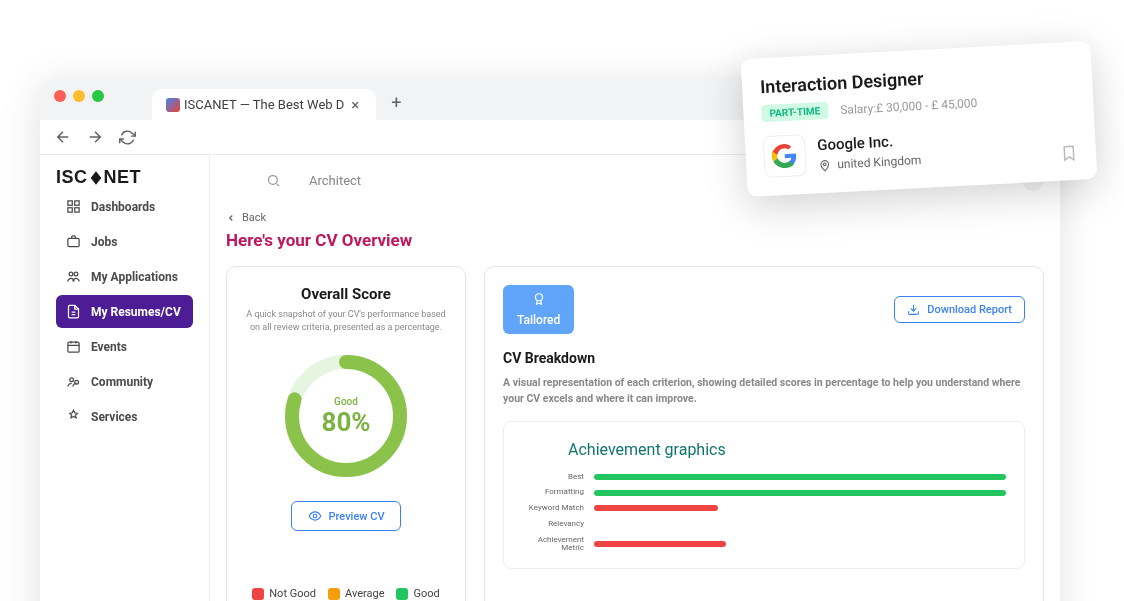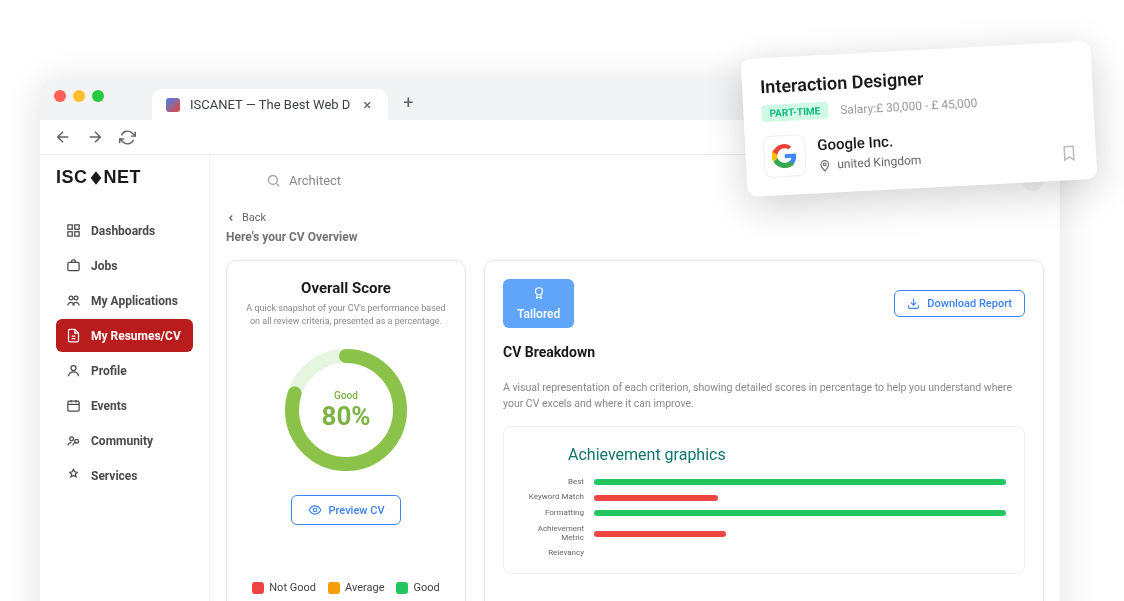--- a/index.html
+++ b/index.html
@@ -7,46 +7,46 @@
 
 .browser-window { position: absolute; top: 80px; left: 40px; width: 1020px; background: #fff; border-radius: 12px; box-shadow: 0 4px 40px rgba(0,0,0,0.12); }
 
 .browser-header { background: #f1f3f4; border-radius: 12px 12px 0 0; padding: 0; }
 .window-controls { display: flex; align-items: center; padding: 10px 14px 0 14px; gap: 7px; }
 .dot { width: 12px; height: 12px; border-radius: 50%; }
 .dot.red { background: #ff5f57; }
 .dot.yellow { background: #ffbd2e; }
 .dot.green { background: #28c940; }
 .tab-bar { display: flex; align-items: flex-end; padding: 0 12px; margin-top: -14px; margin-left: 100px; }
-.tab { background: #fff; border-radius: 10px 10px 0 0; padding: 8px 14px; display: flex; align-items: center; gap: 10px; font-size: 13px; color: #3c4043; min-width: 180px; }
+.tab { background: #fff; border-radius: 10px 10px 0 0; padding: 8px 14px; display: flex; align-items: center; gap: 4px; font-size: 13px; color: #3c4043; min-width: 180px; }
 .tab-favicon { width: 14px; height: 14px; background: linear-gradient(135deg,#4285f4,#ea4335); border-radius: 3px; }
 .tab-close { width: 14px; height: 14px; display: flex; align-items: center; justify-content: center; font-size: 15px; color: #5f6368; cursor: pointer; }
 .new-tab { width: 28px; height: 28px; display: flex; align-items: center; justify-content: center; font-size: 18px; color: #5f6368; cursor: pointer; margin-left: 6px; margin-bottom: 4px; }
 
 .nav-bar { background: #fff; display: flex; align-items: center; padding: 8px 14px; gap: 14px; border-bottom: 1px solid #eaeaea; }
 .nav-icon { width: 18px; height: 18px; display: flex; align-items: center; justify-content: center; color: #5f6368; cursor: pointer; }
 .address-bar { flex: 1; background: #f1f3f4; border-radius: 18px; padding: 7px 14px; display: flex; align-items: center; gap: 10px; font-size: 13px; color: #3c4043; }
 .lock-icon { width: 14px; height: 14px; }
 
 .app-body { display: flex; background: #fff; }
 .sidebar { width: 170px; padding: 12px 16px; border-right: 1px solid #f0f0f0; }
-.logo { font-size: 18px; font-weight: 700; letter-spacing: 0.5px; color: #1a1a1a; margin-bottom: 26px; font-family: Arial, sans-serif; }
+.logo { font-size: 18px; font-weight: 700; letter-spacing: 0.5px; color: #1a1a1a; margin-bottom: 2px; font-family: Arial, sans-serif; }
 .logo svg { vertical-align: middle; }
 .sidebar-item { display: flex; align-items: center; gap: 10px; padding: 9px 10px; font-size: 12px; color: #4a4a4a; border-radius: 6px; cursor: pointer; margin-bottom: 2px; font-weight: bold; }
-.sidebar-item.active { background: #b91c1c; color: #fff; }
+.sidebar-item.active { background: #4c1d95; color: #fff; }
 .sidebar-item svg, .sidebar-item .side-icon { width: 15px; height: 15px; flex-shrink: 0; }
 
 .main-content { flex: 1; padding: 10px 16px; }
-.search-row { display: flex; align-items: center; gap: 8px; padding: 4px 0 14px 40px; }
+.search-row { display: flex; align-items: center; gap: 28px; padding: 4px 0 14px 40px; }
 .search-icon { color: #999; }
 .search-input { border: none; outline: none; font-size: 13px; color: #888; flex: 1; }
 .search-handle { width: 22px; height: 22px; background: #f5f5f5; border-radius: 50%; }
 
 .back-link { display: flex; align-items: center; gap: 6px; font-size: 11px; color: #666; cursor: pointer; margin: 6px 0; }
-.page-title { font-size: 12px; font-weight: 700; color: #737373; margin-bottom: 16px; }
+.page-title { font-size: 17px; font-weight: 700; color: #be185d; margin-bottom: 16px; }
 
 .panels { display: flex; gap: 18px; }
 .card { border: 1px solid #e5e5e5; border-radius: 10px; padding: 18px; }
 .score-card { width: 240px; text-align: center; }
 .score-title { font-size: 15px; font-weight: 700; color: #1a1a1a; }
 .score-subtitle { font-size: 9px; color: #888; margin-top: 5px; line-height: 1.4; }
 
 .gauge-wrap { position: relative; width: 130px; height: 130px; margin: 18px auto 10px; }
 .gauge-wrap svg { transform: rotate(-90deg); }
 .gauge-center { position: absolute; top: 50%; left: 50%; transform: translate(-50%,-50%); text-align: center; }
@@ -63,21 +63,21 @@
 .sw-green { background: #22c55e; }
 
 .divider { border: none; border-top: 1px solid #eee; margin: 18px 0 12px; }
 
 .breakdown-card { flex: 1; }
 .badge-row { display: flex; justify-content: space-between; align-items: center; margin-bottom: 16px; }
 .tailored-badge { display: inline-flex; align-items: center; gap: 7px; background: #60a5fa; color: #fff; border-radius: 6px; padding: 7px 14px; font-size: 12px; font-weight: 500; flex-direction: column; }
 .download-btn { display: inline-flex; align-items: center; gap: 7px; border: 1px solid #3b82f6; color: #3b82f6; background: #fff; border-radius: 6px; padding: 6px 12px; font-size: 11px; font-weight: 500; cursor: pointer; }
 
 .breakdown-title { font-size: 14px; font-weight: 700; color: #1a1a1a; }
-.breakdown-subtitle { font-size: 10.5px; color: #888; margin-top: 20px; line-height: 1.5; }
+.breakdown-subtitle { font-size: 10.5px; color: #888; margin-top: 9px; line-height: 1.5; font-weight: bold; }
 
 .chart-box { border: 1px solid #eee; border-radius: 8px; padding: 18px 18px 8px 18px; margin-top: 14px; }
 .chart-title { font-size: 16px; font-weight: 400; color: #0f766e; margin-bottom: 14px; margin-left: 46px; }
 .bar-row { display: flex; align-items: center; gap: 10px; margin-bottom: 7px; }
 .bar-label { width: 62px; text-align: right; font-size: 8px; color: #666; line-height: 1.1; }
 .bar-track { flex: 1; height: 6px; position: relative; }
 .bar-fill { position: absolute; left: 0; top: 0; height: 6px; border-radius: 4px; }
 
 
 .job-card { position: absolute; top: 50px; right: 30px; width: 350px; background: #fff; border-radius: 10px; box-shadow: 0 10px 40px rgba(0,0,0,0.18); padding: 18px; transform: rotate(-3deg); }
@@ -160,27 +160,20 @@
             <path d="M3 20c0-3 3-5 5-5s5 2 5 5M11 20c0-3 3-5 5-5s5 2 5 5"></path>
           </svg>
         <span>My Applications</span>
       </div>
       <div class="sidebar-item active">
         <svg class="side-icon" viewBox="0 0 24 24" fill="none" stroke="currentColor" stroke-width="2">
             <path d="M14 2H6a2 2 0 00-2 2v16a2 2 0 002 2h12a2 2 0 002-2V8z"></path>
             <path d="M14 2v6h6M9 13h6M9 17h6"></path>
           </svg>
         <span>My Resumes/CV</span>
-      </div>
-      <div class="sidebar-item">
-        <svg class="side-icon" viewBox="0 0 24 24" fill="none" stroke="currentColor" stroke-width="2">
-            <circle cx="12" cy="8" r="4"></circle>
-            <path d="M4 21c0-4 4-7 8-7s8 3 8 7"></path>
-          </svg>
-        <span>Profile</span>
       </div>
       <div class="sidebar-item">
         <svg class="side-icon" viewBox="0 0 24 24" fill="none" stroke="currentColor" stroke-width="2">
             <rect x="3" y="5" width="18" height="16" rx="2"></rect>
             <path d="M3 10h18M8 3v4M16 3v4"></path>
           </svg>
         <span>Events</span>
       </div>
       <div class="sidebar-item">
         <svg class="side-icon" viewBox="0 0 24 24" fill="none" stroke="currentColor" stroke-width="2">
@@ -278,41 +271,41 @@
           <div class="chart-box">
             <div class="chart-title">Achievement graphics</div>
             <div id="chart-rows">
                 <div class="bar-row">
                   <div class="bar-label">Best</div>
     <div class="bar-track">
       <div class="bar-fill" style="width:100%;background:#22c55e"></div>
     </div>
                 </div>
                 <div class="bar-row">
+                  <div class="bar-label">Formatting</div>
+    <div class="bar-track">
+      <div class="bar-fill" style="width:100%;background:#22c55e"></div>
+    </div>
+                </div>
+                <div class="bar-row">
                   <div class="bar-label">Keyword Match</div>
     <div class="bar-track">
       <div class="bar-fill" style="width:30%;background:#ef4444"></div>
     </div>
                 </div>
                 <div class="bar-row">
-                  <div class="bar-label">Formatting</div>
-    <div class="bar-track">
-      <div class="bar-fill" style="width:100%;background:#22c55e"></div>
+                  <div class="bar-label">Relevancy</div>
+    <div class="bar-track">
+      <div class="bar-fill" style="width:0%;background:#22c55e"></div>
     </div>
                 </div>
                 <div class="bar-row">
                   <div class="bar-label">Achievement Metric</div>
     <div class="bar-track">
       <div class="bar-fill" style="width:32%;background:#ef4444"></div>
-    </div>
-                </div>
-                <div class="bar-row">
-                  <div class="bar-label">Relevancy</div>
-    <div class="bar-track">
-      <div class="bar-fill" style="width:0%;background:#22c55e"></div>
     </div>
                 </div>
               </div>
           </div>
         </div>
       </div>
     </div>
   </div>
 </div>
 

